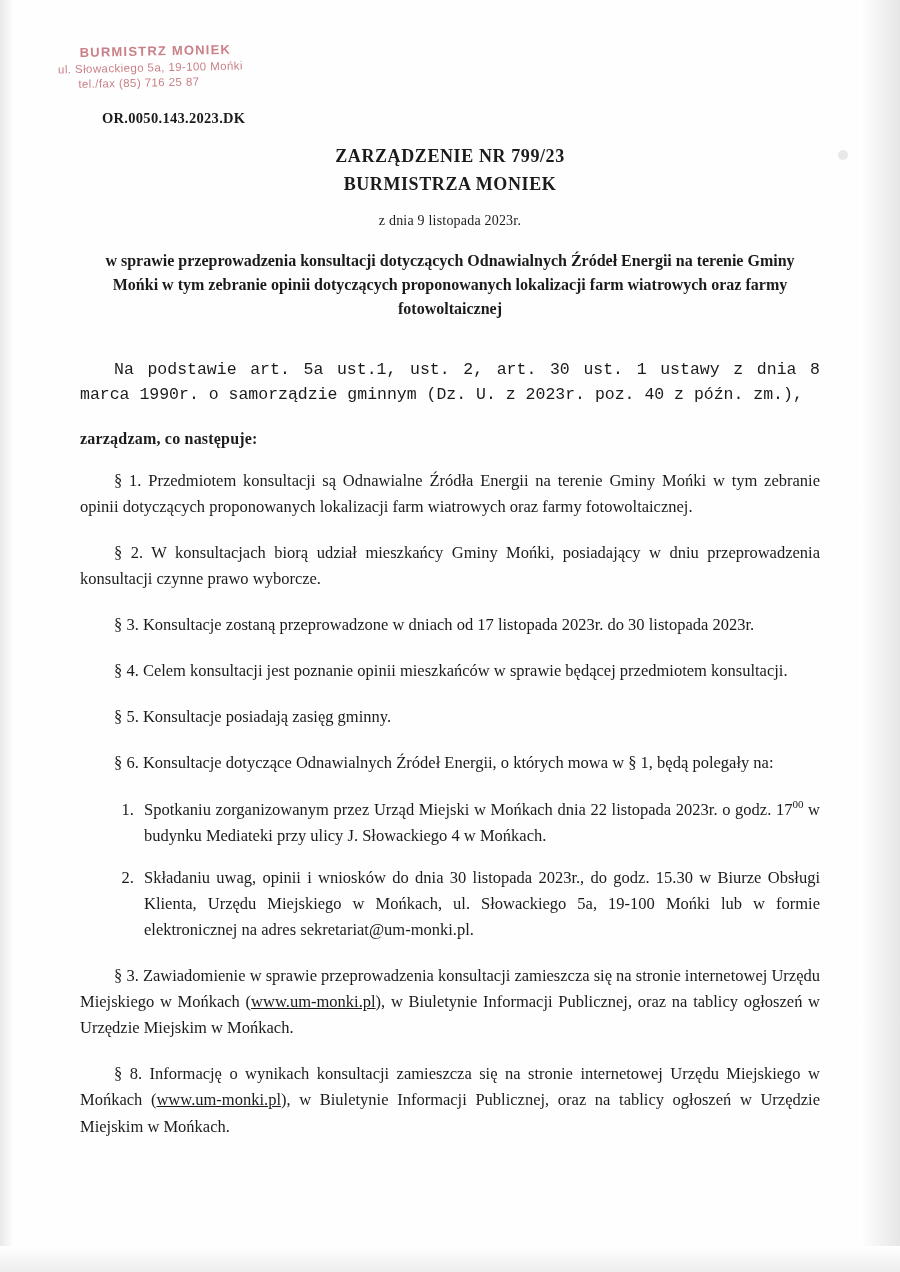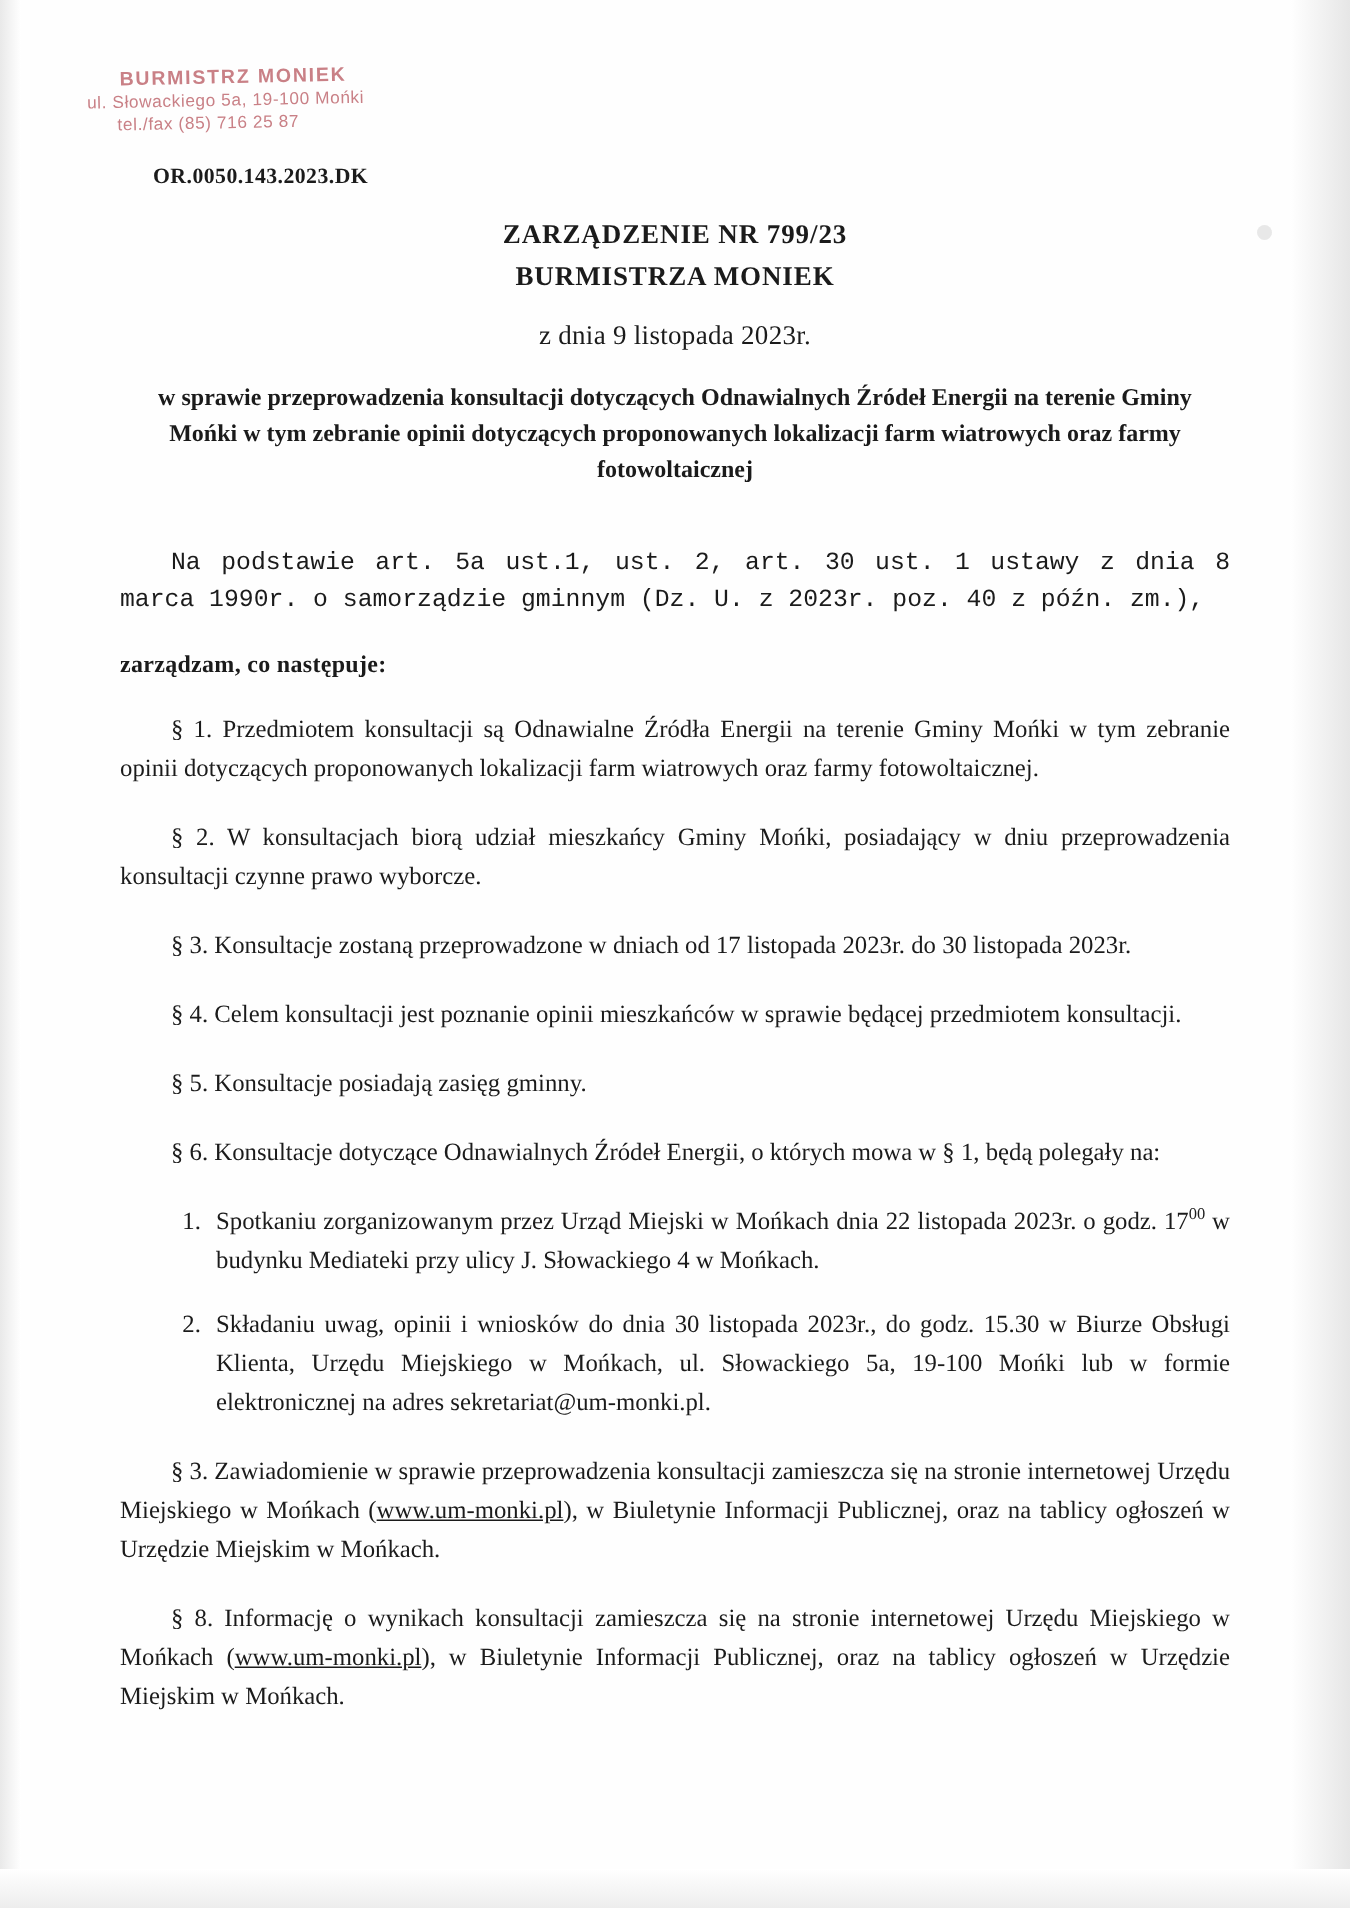--- a/index.html
+++ b/index.html
@@ -93,21 +93,21 @@
     font-size: 18px;
     letter-spacing: 0.6px;
     line-height: 1.55;
   }
   .title .line2 {
     display: block;
   }
 
   .datesub {
     text-align: center;
-    font-size: 18px;
+    font-size: 14px;
     margin-top: 14px;
     letter-spacing: 0.2px;
   }
 
   .subject {
     text-align: center;
     font-weight: 700;
     font-size: 16px;
     line-height: 1.5;
     margin-top: 20px;

